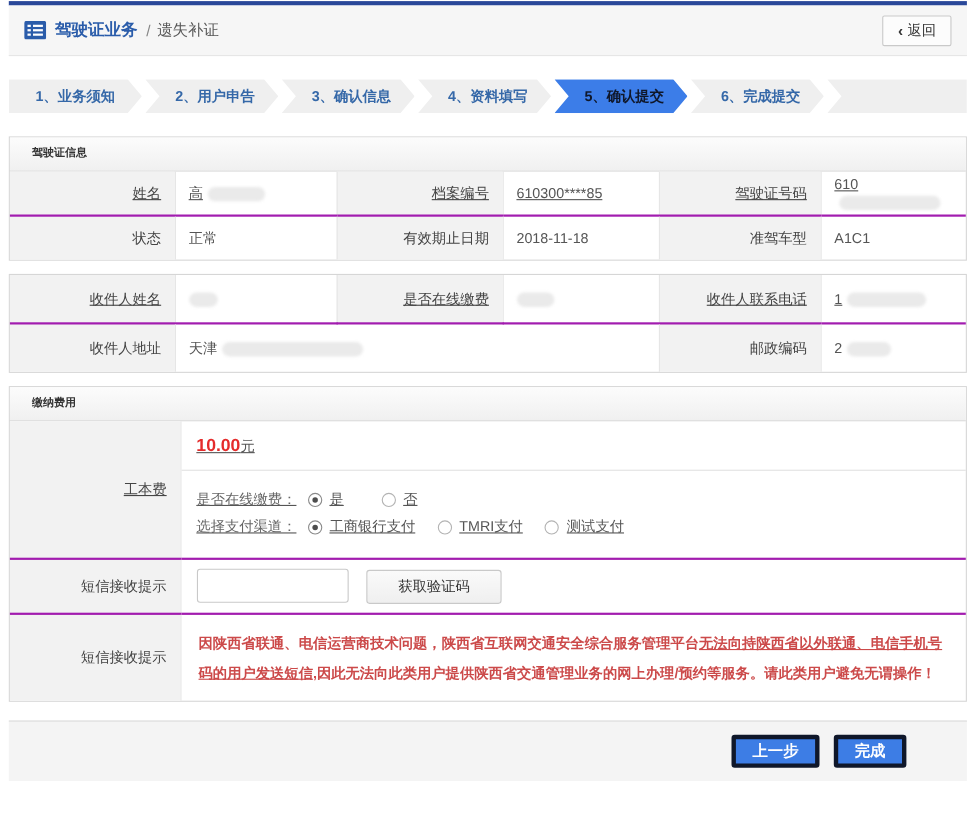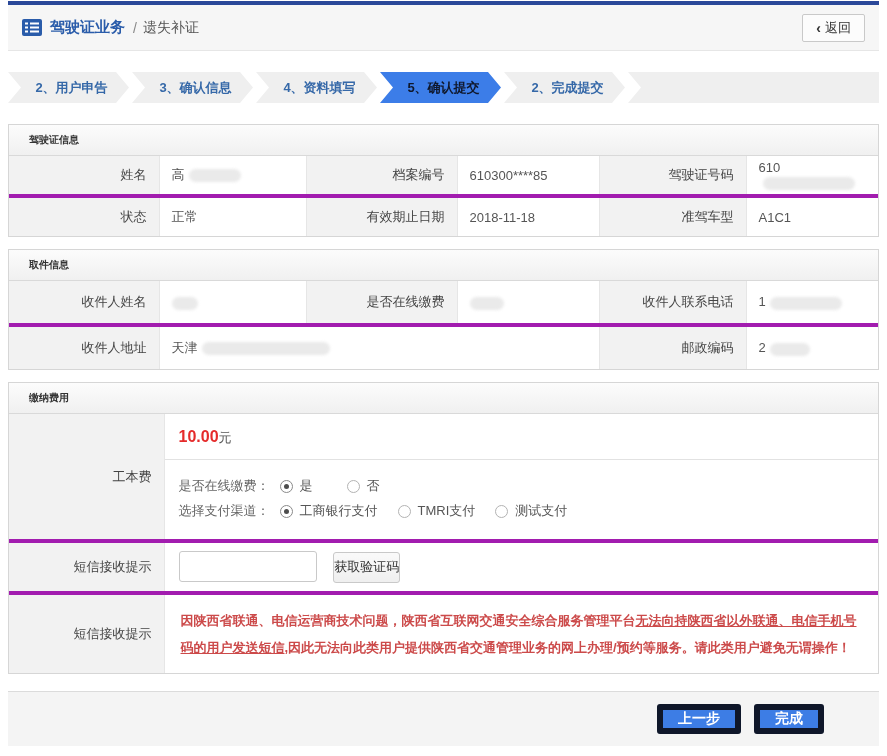--- a/index.html
+++ b/index.html
@@ -52,22 +52,22 @@
   
   .section { margin: 21px 8px 0 8px; border: 1px solid #D6D6D6; }
   .section + .section { margin-top: 12px; }
   .section-header {
     height: 31px; line-height: 30px; padding: 0 20px;
     background: linear-gradient(#FCFCFC, #F0F0F0);
     border-bottom: 1px solid #D9D9D9;
     color: #333; font-size: 10px; font-weight: bold;
   }
   table { width: 100%; border-collapse: collapse; font-size: 13px; color: #555; table-layout: fixed; }
-  td { height: 40px; padding: 0 12px; border-top: 4px solid #a21caf; border-left: 1px solid #E6E6E6; vertical-align: middle; }
-  tr:first-child > td { border-top: none; }
+  td { height: 40px; padding: 0 12px; border-top: 2px solid #a21caf; border-left: 1px solid #E6E6E6; vertical-align: middle; }
+  tr:first-child > td { border-top: none; text-decoration: underline; }
   td:first-child { border-left: none; }
   td.lbl { background: #F2F2F2; text-align: right; color: #444; }
   .pickup-table td { height: 44px; }
 
   
   .redact {
     display: inline-block; height: 13px; border-radius: 7px;
     background: #EAEAEA; filter: blur(1.5px);
     vertical-align: middle; margin-left: 4px;
   }
@@ -95,38 +95,38 @@
     background: #4d4d4d; border-radius: 50%;
   }
   .mail-cell { height: 40px; }
   .mail-note { color: var(--notice-red, #CC4A4A); font-size: 12px; margin-left: 4px; }
   .verify-cell { padding: 8px 14px; }
   .verify-input {
     width: 138px; height: 31px; border: 1px solid #C9C9C9; border-radius: 3px;
     padding: 0 8px; font-size: 13px; font-family: inherit; background: #fff;
   }
   .btn-getcode {
-    height: 31px; margin-left: 13px; padding: 0 0;
+    height: 31px; margin-left: 13px; padding: 0 28px;
     background: linear-gradient(#FAFAFA, #EFEFEF); border: 1px solid #C9C9C9; border-radius: 3px;
     font-size: 13px; color: #333; cursor: pointer; font-family: inherit;
   }
   .notice-cell { padding: 12px 16px; line-height: 27px; }
   .notice-text { color: var(--notice-red, #CC4A4A); font-size: 13px; font-weight: bold; }
   .notice-text .u { text-decoration: underline; }
 
   
   .footer {
     margin: 17px 8px 0 8px; height: 55px; background: #F4F4F4;
     border-top: 1px solid #DBDBDB;
     display: flex; align-items: center; justify-content: flex-end;
     padding-right: 55px; gap: 13px;
   }
   .btn-blue {
     min-width: 51px; height: 30px; padding: 0 15px;
-    background: var(--button-blue, #3D7DE5); border: 6px solid #0f172a; border-radius: 3px;
+    background: var(--button-blue, #3D7DE5); border: 4px solid #0f172a; border-radius: 3px;
     color: #fff; font-size: 14px; font-weight: bold; cursor: pointer; font-family: inherit;
   }
 </style>
 </head>
 <body>
 
 <div class="page">
 
   <div class="topbar"></div>
 
@@ -143,25 +143,26 @@
     <span class="hdr-title">驾驶证业务</span>
     <span class="hdr-sep">/</span>
     <span class="hdr-sub">遗失补证</span>
     <button class="btn-back">
       <span class="chev">‹</span>
       <span>返回</span>
     </button>
   </div>
 
   <div class="steps">
+    <div class="step first">1、业务须知</div>
     <div class="step">2、用户申告</div>
     <div class="step">3、确认信息</div>
     <div class="step">4、资料填写</div>
     <div class="step active">5、确认提交</div>
-    <div class="step">2、完成提交</div>
+    <div class="step">6、完成提交</div>
     <div class="step-filler"></div>
   </div>
 
   <div class="section">
     <div class="section-header">驾驶证信息</div>
     <table>
       <colgroup>
           <col style="width:150px">
           <col style="width:147px">
           <col style="width:151px">
@@ -184,21 +185,20 @@
         <td class="lbl">有效期止日期</td>
         <td>2018-11-18</td>
         <td class="lbl">准驾车型</td>
         <td>A1C1</td>
       </tr>
     </tbody>
       </table>
   </div>
 
   <div class="section">
-    <div class="section-header">取件信息</div>
     <table class="pickup-table">
       <colgroup>
           <col style="width:150px">
           <col style="width:147px">
           <col style="width:151px">
           <col style="width:142px">
           <col style="width:147px">
           <col>
         </colgroup>
       <tbody>

